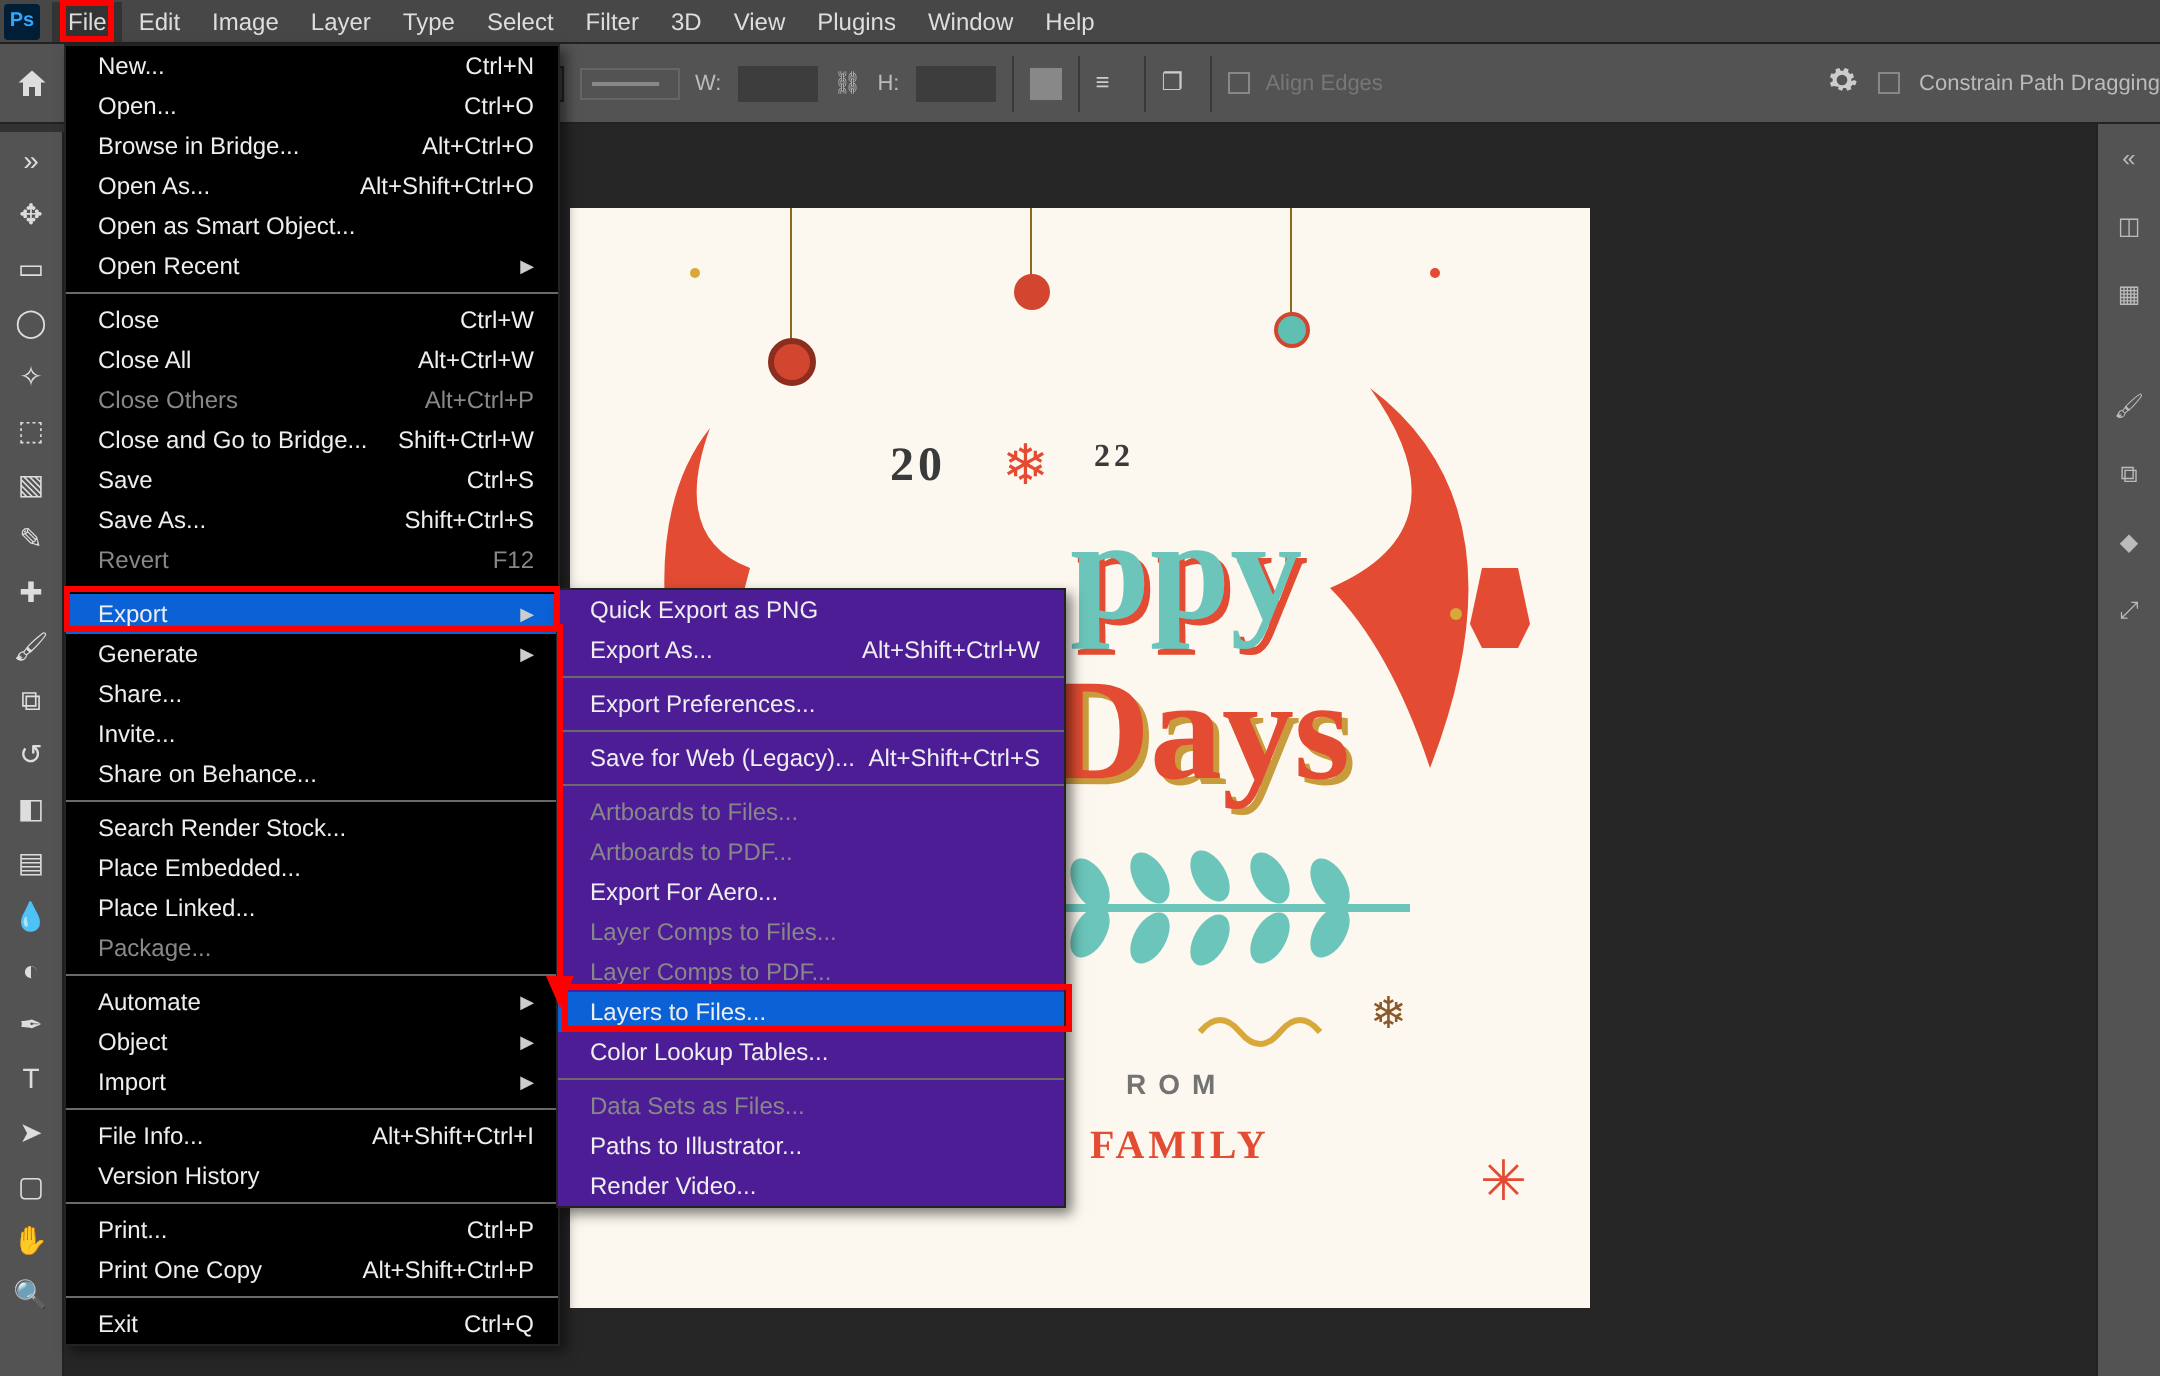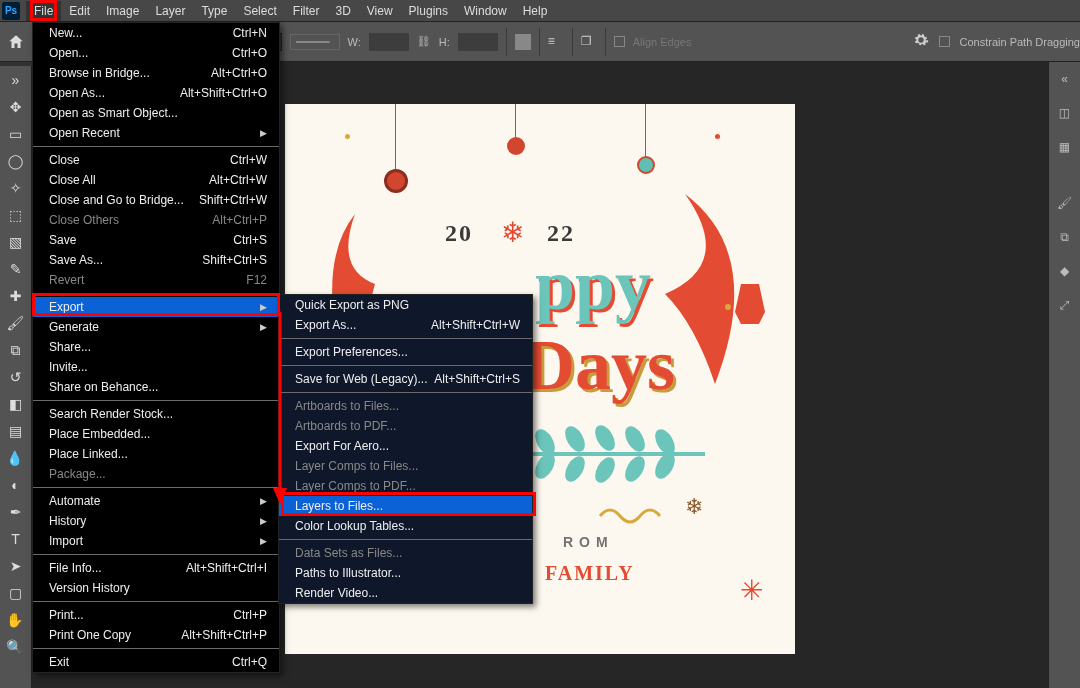--- a/index.html
+++ b/index.html
@@ -19,21 +19,21 @@
 .right-pane { position: absolute; top: 62px; right: 0; width: 32px; height: 626px; background: #535353; border-left: 1px solid #222; display:flex; flex-direction:column; align-items:center; gap:12px; padding-top:6px;}
 .right-pane .ri { width:22px; height:22px; display:flex; align-items:center; justify-content:center; color:#bbb;}
 .canvas-area { position: absolute; top: 62px; left: 32px; right: 32px; bottom: 0; background: #262626; display: flex; align-items: flex-start; justify-content: center; padding-top: 42px; }
 .doc { width: 510px; height: 550px; background: #fdf8ef; position: relative; overflow: hidden; }
 .ornament { position:absolute; }
 .menu-dropdown { position: absolute; top: 22px; left: 32px; width: 248px; background: #000000; border: 1px solid #232323; box-shadow: 3px 3px 6px rgba(0,0,0,.5); z-index: 50; }
 .menu-dropdown .row { display: flex; justify-content: space-between; align-items: center; padding: 3px 12px 3px 16px; font-size: 12px; color: #eee; position: relative; }
 .menu-dropdown .row.disabled { color: #888; }
 .menu-dropdown .sep { height: 1px; background: #6a6a6a; margin: 3px 0; }
 .menu-dropdown .row .arrow { font-size: 9px; color: #ccc; }
-.submenu { position: absolute; top: 294px; left: 278px; width: 255px; background: #0f172a; border: 1px solid #232323; box-shadow: 3px 3px 6px rgba(0,0,0,.5); z-index: 60; }
+.submenu { position: absolute; top: 294px; left: 278px; width: 255px; background: #4c1d95; border: 1px solid #232323; box-shadow: 3px 3px 6px rgba(0,0,0,.5); z-index: 60; }
 .submenu .row { display: flex; justify-content: space-between; padding: 3px 12px 3px 16px; font-size: 12px; color: #eee; }
 .submenu .row.disabled { color: #888; }
 .submenu .sep { height: 1px; background: #6a6a6a; margin: 3px 0; }
 .hl-red { position: absolute; border: 3px solid #ff0000; z-index: 100; pointer-events: none; }
 .arrow-red { position: absolute; z-index: 99; }
 .row.selected { background: #0b61d6; }
 .gear-area { margin-left:auto; display:flex; align-items:center; gap:10px; }
 .chk { width:11px; height:11px; border:1px solid #888; display:inline-block;}
 .bigtext { font-family: Georgia, serif; font-weight:bold; }
 </style>
@@ -153,21 +153,21 @@
         <path d="M60 10 Q20 60 50 170 Q70 120 80 80 Q40 65 60 10" fill="#e34b33"></path>
       </svg>
     <svg class="ornament" style="top:90px;left:360px;" width="130" height="200">
         <path d="M40 0 Q120 60 70 190 Q50 130 20 100 Q90 70 40 0" fill="#e34b33"></path>
       </svg>
 
     <div class="ornament" style="top:180px;left:450px;width:30px;height:40px;background:#e34b33;clip-path:polygon(20% 0,80% 0,100% 70%,80% 100%,20% 100%,0 70%);"></div>
 
     <div class="ornament bigtext" style="top:116px;left:160px;color:#3a3a3a;font-size:24px;letter-spacing:2px;">20</div>
     <div class="ornament" style="top:112px;left:216px;color:#e34b33;font-size:28px;">❄</div>
-    <div class="ornament bigtext" style="top:116px;left:262px;color:#3a3a3a;font-size:24px;letter-spacing:2px;">22</div>
+    <div class="ornament bigtext" style="top:116px;left:262px;color:#3a3a3a;font-size:16px;letter-spacing:2px;">22</div>
 
     <div class="ornament bigtext" style="top:140px;left:250px;font-size:72px;color:#6bc5ba;text-shadow:3px 3px 0 #e34b33;">ppy</div>
 
     <div class="ornament bigtext" style="top:220px;left:238px;font-size:72px;color:#e34b33;text-shadow:3px 3px 0 #c89b3c;">Days</div>
 
     <svg class="ornament" style="top:320px;left:240px;" width="180" height="60">
         <line x1="0" y1="30" x2="180" y2="30" stroke="#6bc5ba" stroke-width="4"></line>
         <g fill="#6bc5ba">
           <ellipse cx="20" cy="18" rx="8" ry="14" transform="rotate(-30 20 18)"></ellipse>
           <ellipse cx="50" cy="15" rx="8" ry="14" transform="rotate(-30 50 15)"></ellipse>
@@ -226,28 +226,28 @@
     </div>
     <div class="sep"></div>
     <div class="row">
       <span>Close</span>
       <span>Ctrl+W</span>
     </div>
     <div class="row">
       <span>Close All</span>
       <span>Alt+Ctrl+W</span>
     </div>
+    <div class="row disabled">
+      <span>Close Others</span>
+      <span>Alt+Ctrl+P</span>
+    </div>
     <div class="row">
       <span>Close and Go to Bridge...</span>
       <span>Shift+Ctrl+W</span>
     </div>
-    <div class="row disabled">
-      <span>Close Others</span>
-      <span>Alt+Ctrl+P</span>
-    </div>
     <div class="row">
       <span>Save</span>
       <span>Ctrl+S</span>
     </div>
     <div class="row">
       <span>Save As...</span>
       <span>Shift+Ctrl+S</span>
     </div>
     <div class="row disabled">
       <span>Revert</span>
@@ -283,21 +283,21 @@
     </div>
     <div class="row disabled">
       <span>Package...</span>
     </div>
     <div class="sep"></div>
     <div class="row">
       <span>Automate</span>
       <span class="arrow">▶</span>
     </div>
     <div class="row">
-      <span>History</span>
+      <span>Object</span>
       <span class="arrow">▶</span>
     </div>
     <div class="row">
       <span>Import</span>
       <span class="arrow">▶</span>
     </div>
     <div class="sep"></div>
     <div class="row">
       <span>File Info...</span>
       <span>Alt+Shift+Ctrl+I</span>

